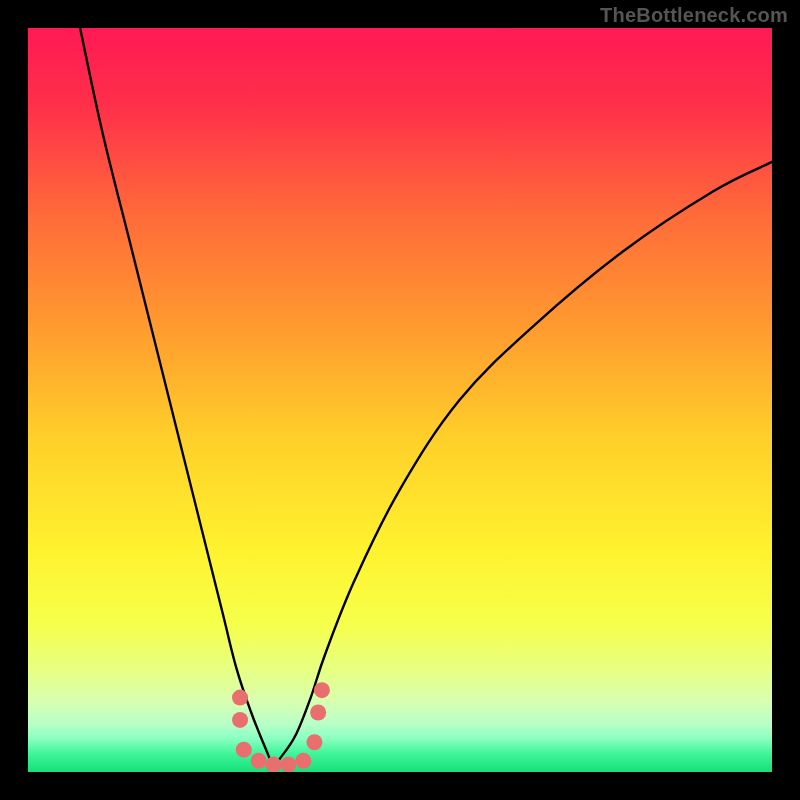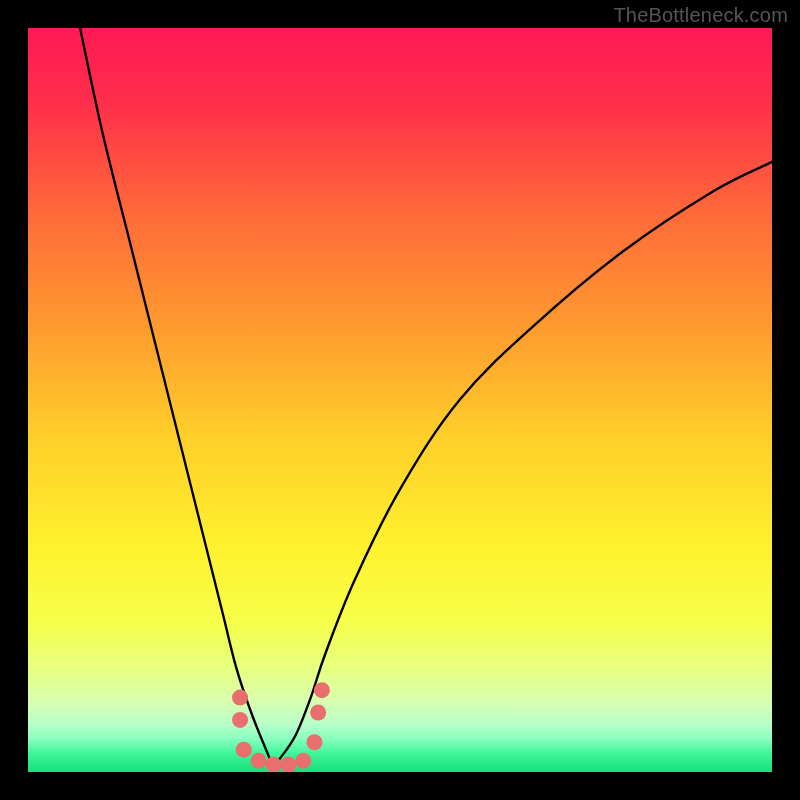--- a/index.html
+++ b/index.html
@@ -25,21 +25,21 @@
     left: 28px;
     width: 744px;
     height: 744px;
   }
   .attribution {
     position: absolute;
     top: 4px;
     right: 12px;
     color: #555;
     font-size: 20px;
-    font-weight: 400;
+    font-weight: 700;
     letter-spacing: 0.2px;
   }
   svg {
     display: block;
   }
 </style>
 </head>
 <body>
 
 <div class="frame">

